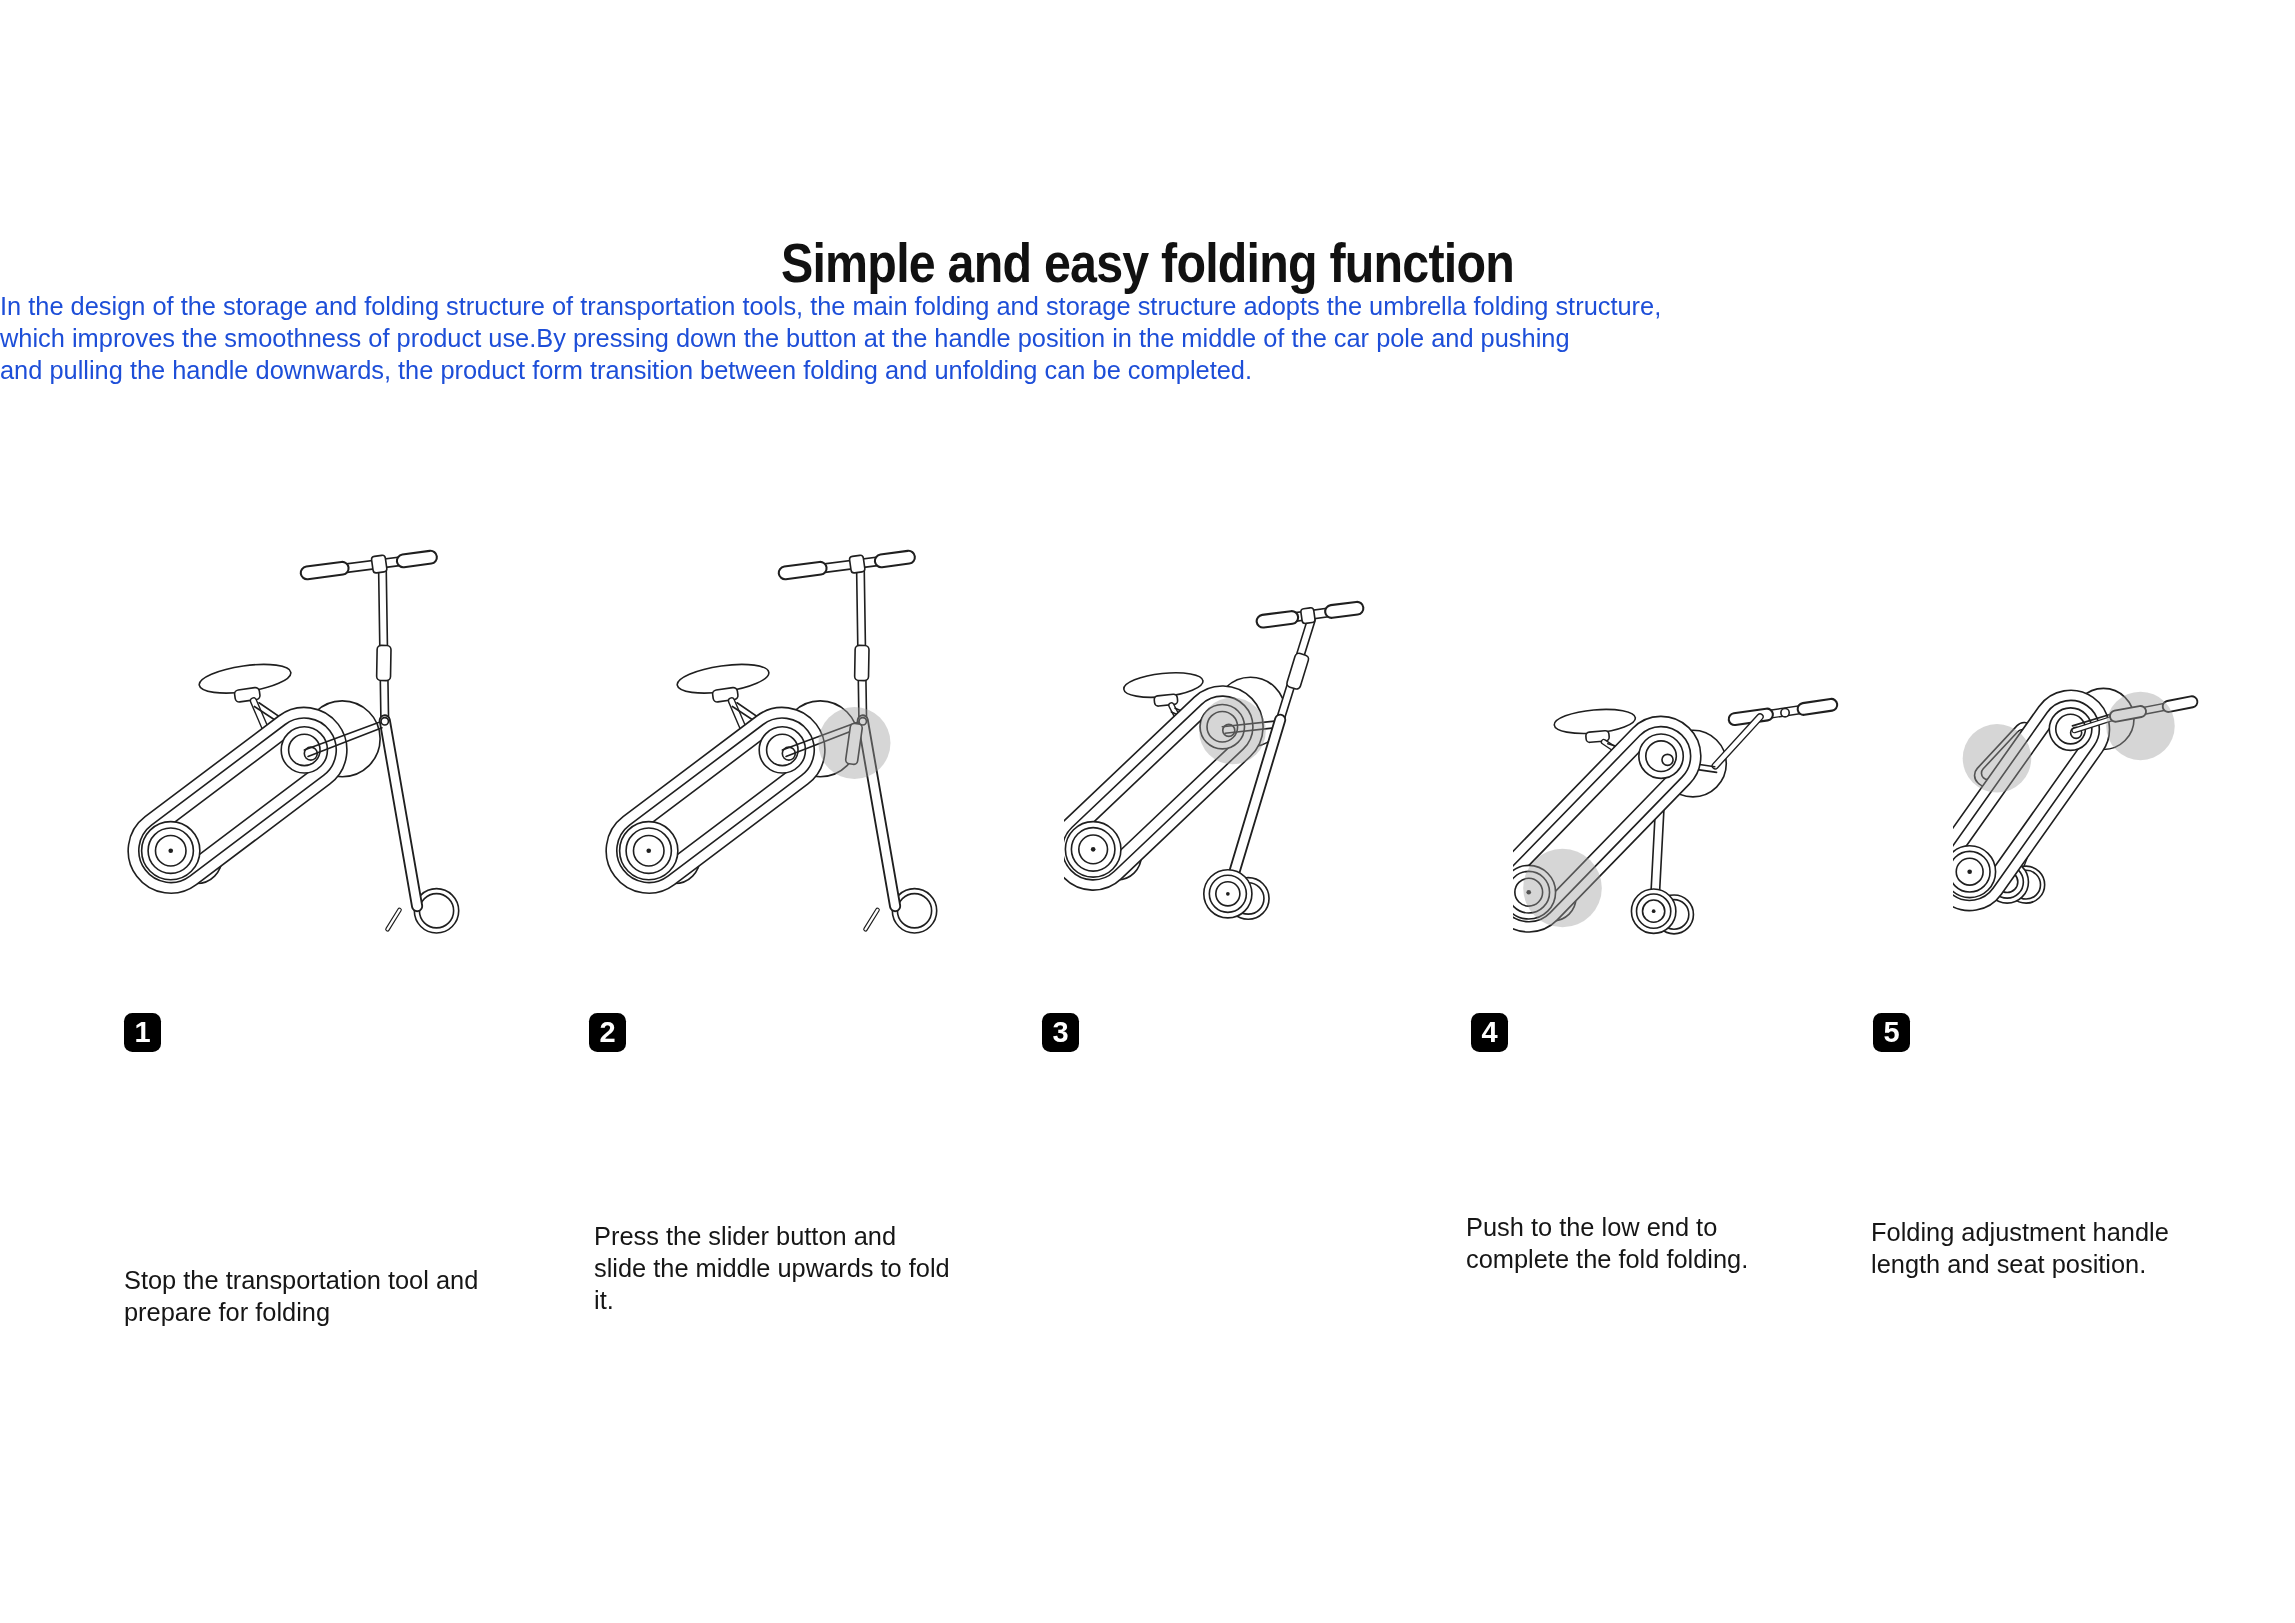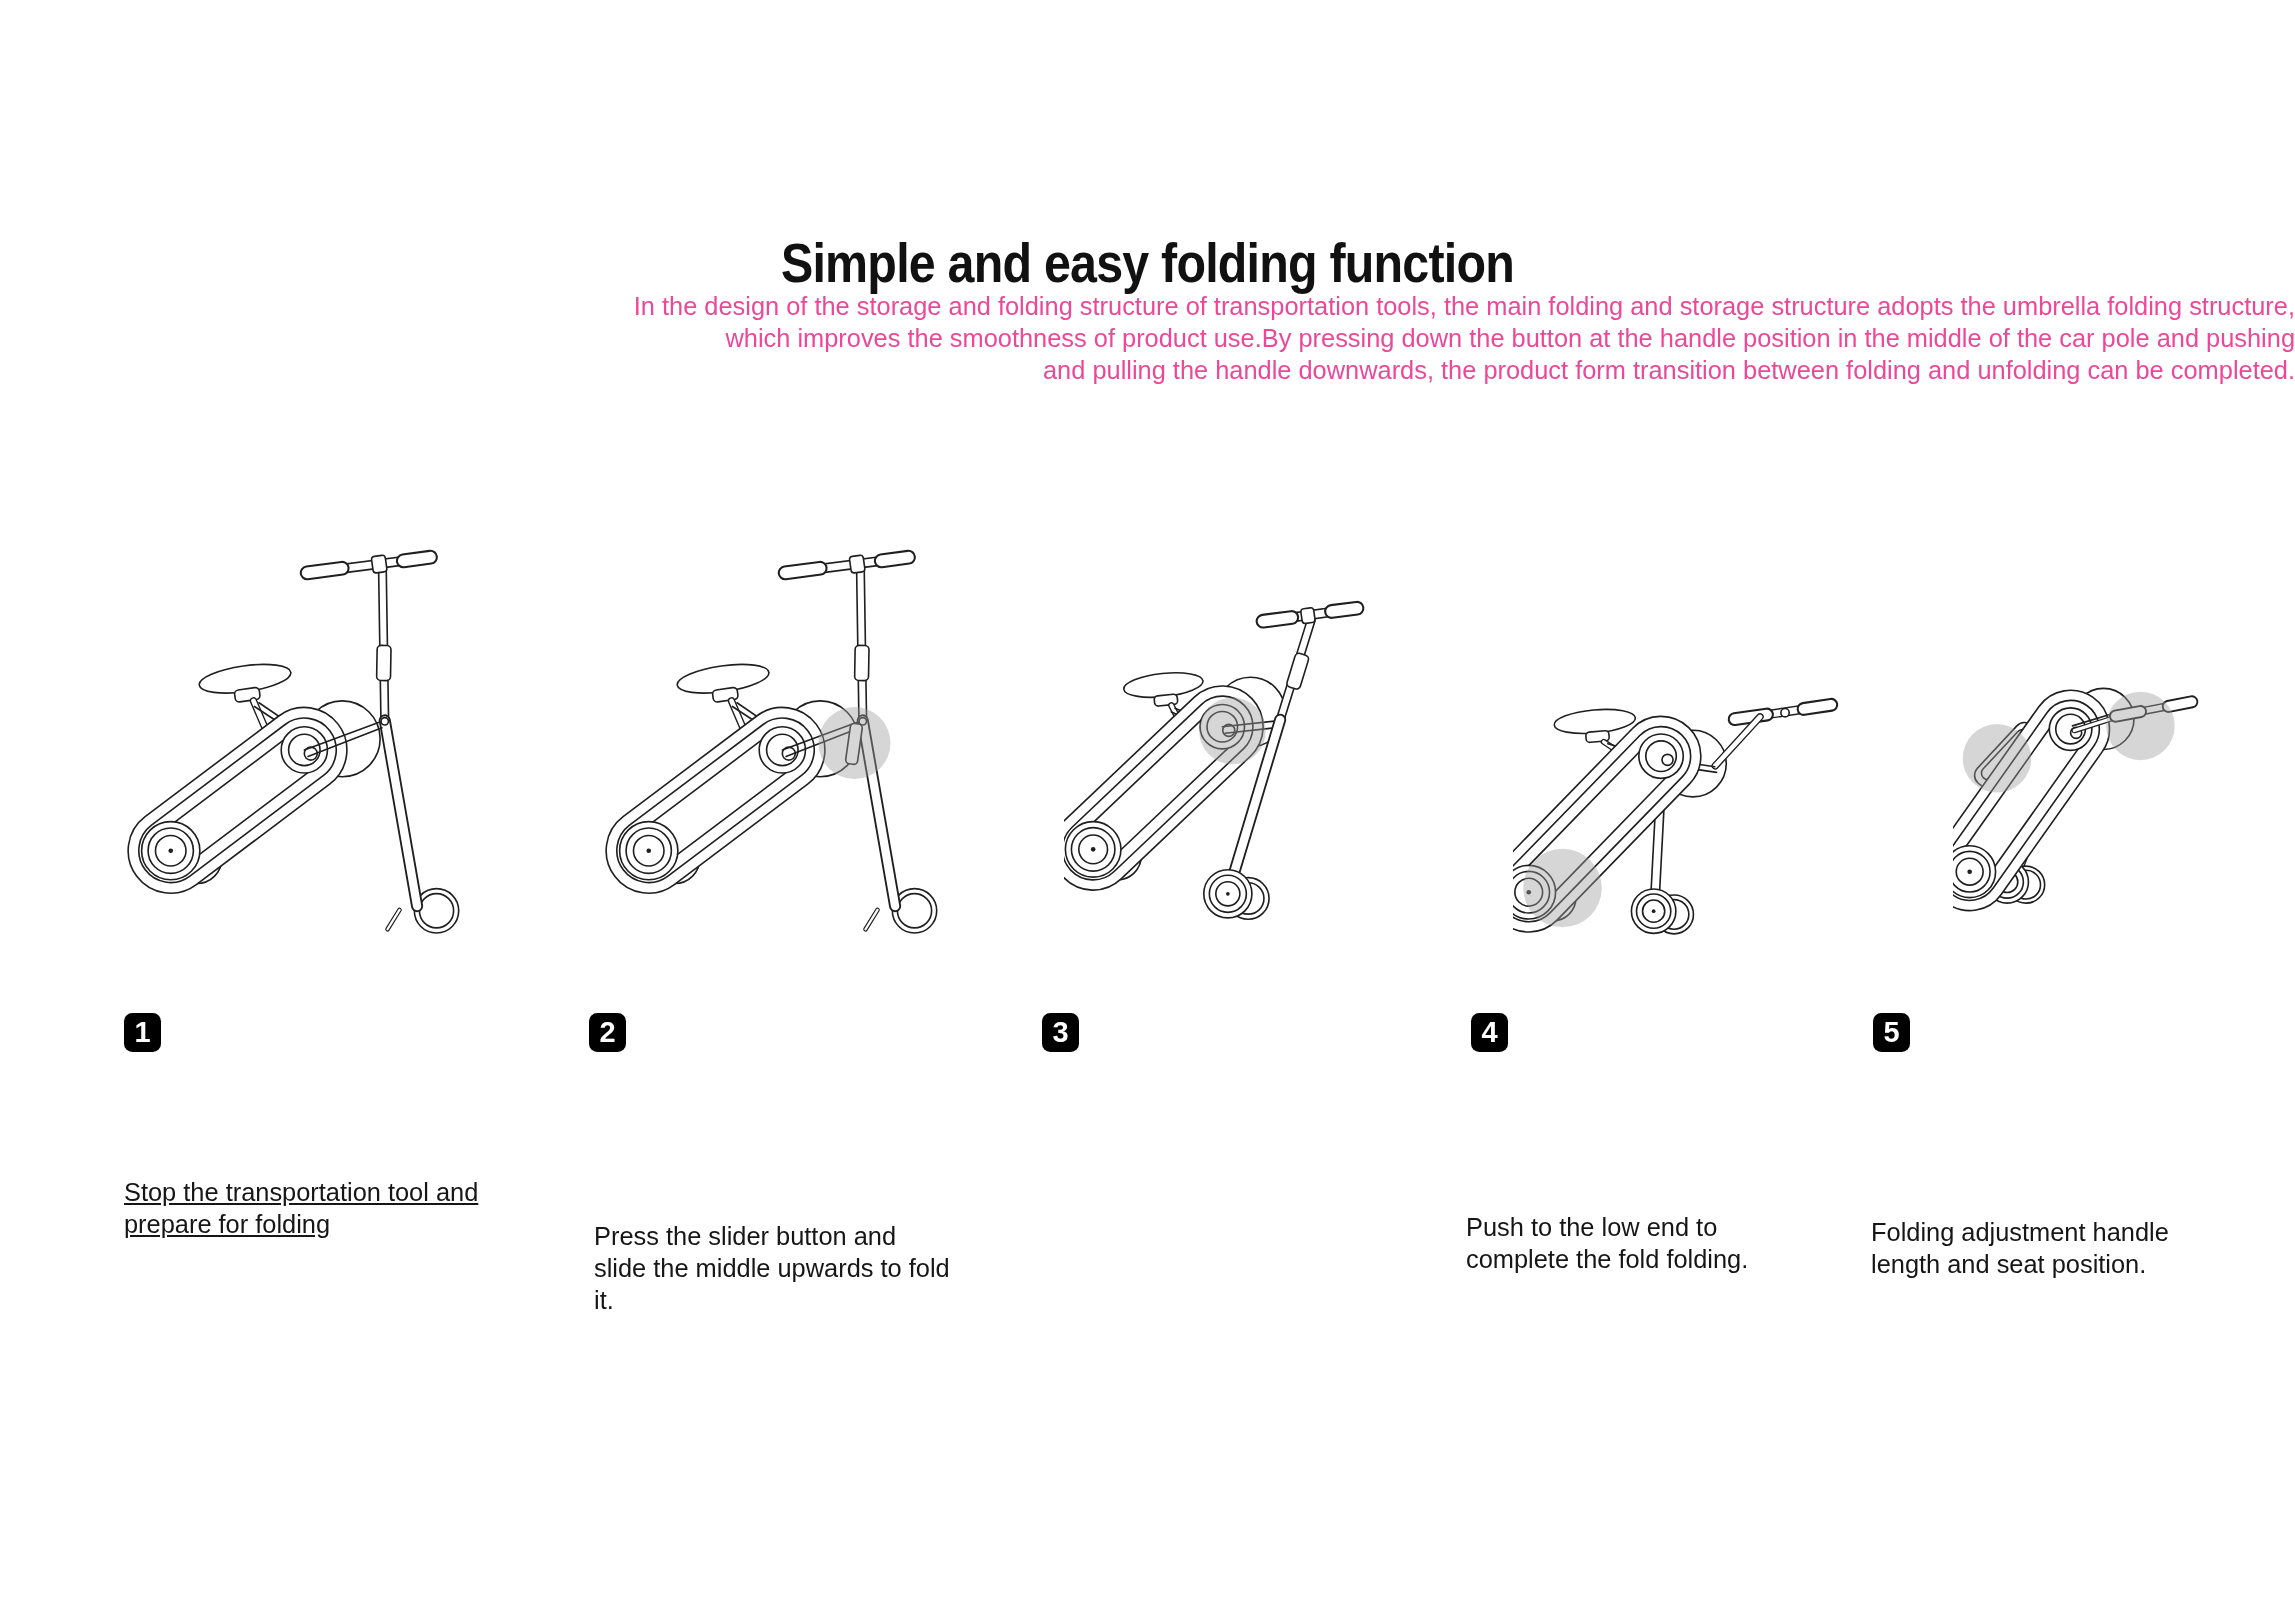--- a/index.html
+++ b/index.html
@@ -20,24 +20,24 @@
     font-size:55px;
     font-weight:700;
     line-height:65px;
     letter-spacing:-0.9px;
     color:#111111;
   }
   .title-inner{display:inline-block;transform:scaleX(0.88);transform-origin:center;}
   .desc{
     position:absolute;
     left:0; right:0; top:290px;
-    text-align:right;
+    text-align:left;
     font-size:25.4px;
     line-height:32px;
-    color:#ec4899;
+    color:#1d4ed8;
   }
   .fig{position:absolute;}
   .fig svg{width:100%;height:100%;display:block;}
   .f1{left:120px;  top:541px; width:352px; height:416px;}
   .f2{left:598px; top:541px; width:352px; height:416px;}
   .f3{left:1064px; top:597px; width:324px; height:352px;}
   .f4{left:1513px; top:689px; width:347px; height:250px;}
   .f5{left:1953px; top:685px; width:287px; height:241px;}
   .badge{
     position:absolute;
@@ -49,21 +49,21 @@
     display:flex; align-items:center; justify-content:center;
     font-size:29px; font-weight:700;
   }
   .b1{left:124px;} .b2{left:589px;} .b3{left:1042px;} .b4{left:1471px;} .b5{left:1873px;}
   .caption{
     position:absolute;
     font-size:25.4px;
     line-height:32px;
     color:#161616;
   }
-  .c1{left:124px;  top:1176px; width:370px;text-decoration:underline;}
+  .c1{left:124px;  top:1264px; width:370px;}
   .c2{left:594px; top:1220px; width:361px;}
   .c3{left:1051px; top:1228px; width:315px;}
   .c4{left:1466px; top:1211px; width:296px;}
   .c5{left:1871px; top:1216px; width:333px;}
   
   .s{fill:#ffffff;stroke:#1f1f1f;stroke-width:3.5px;}
   .d{stroke:#1f1f1f;fill:none;stroke-linecap:round;}
   .w{stroke:#ffffff;fill:none;stroke-linecap:round;}
   .ln{stroke:#1f1f1f;fill:none;stroke-linecap:round;stroke-width:3.5px;}
   .hl{fill:#9e9e9e;fill-opacity:0.42;}

